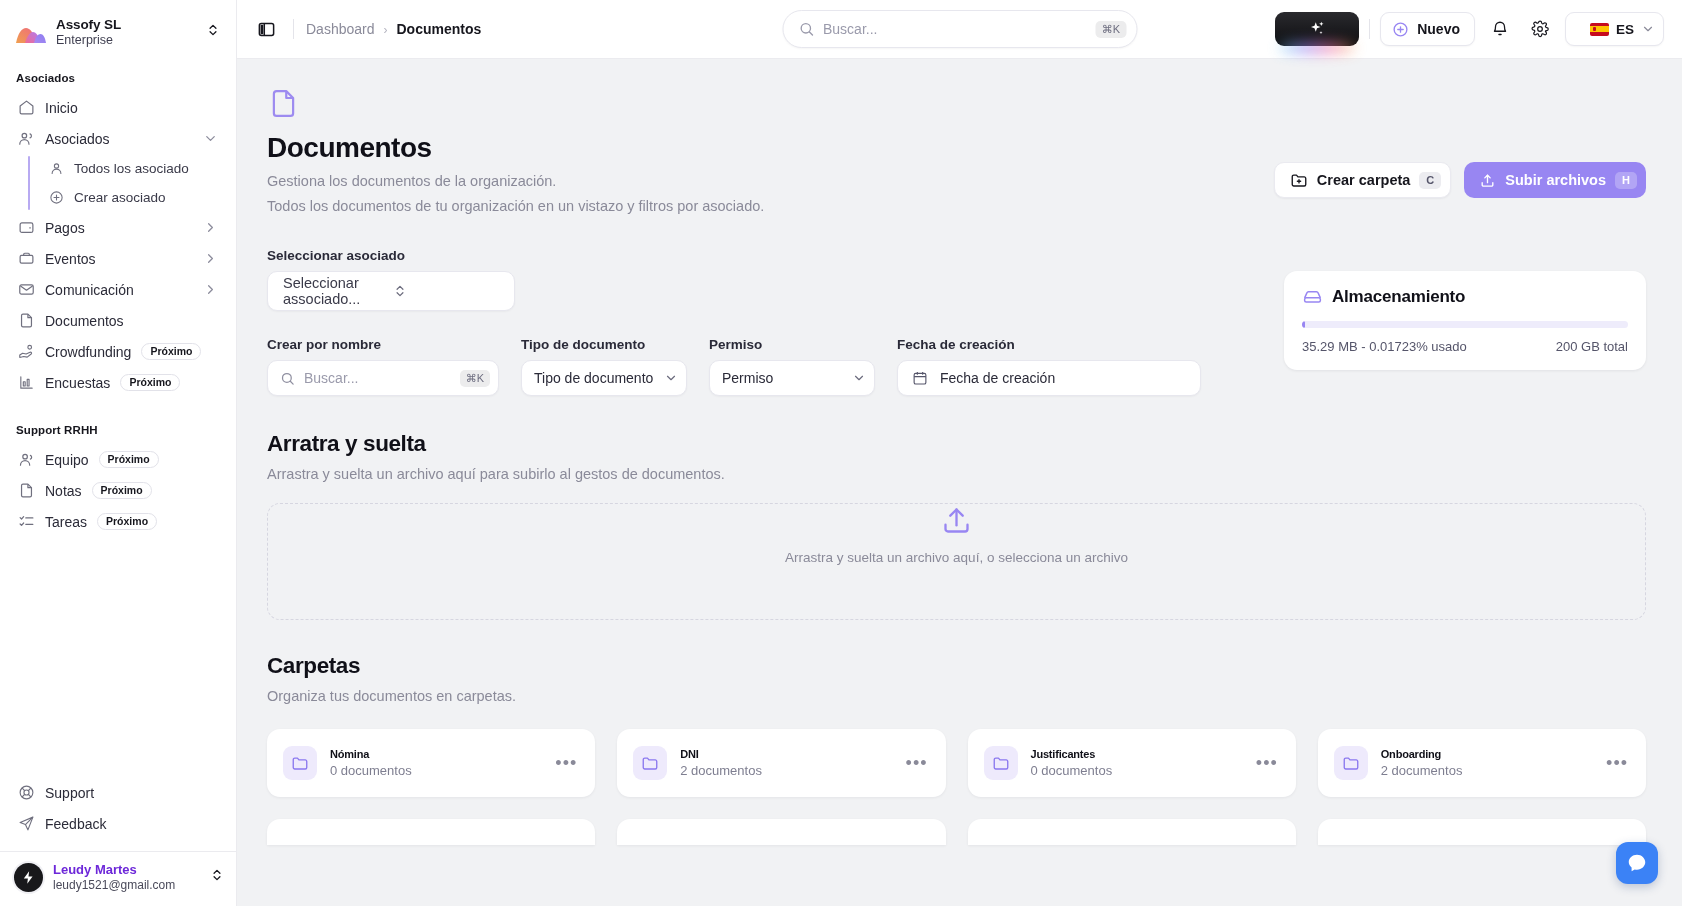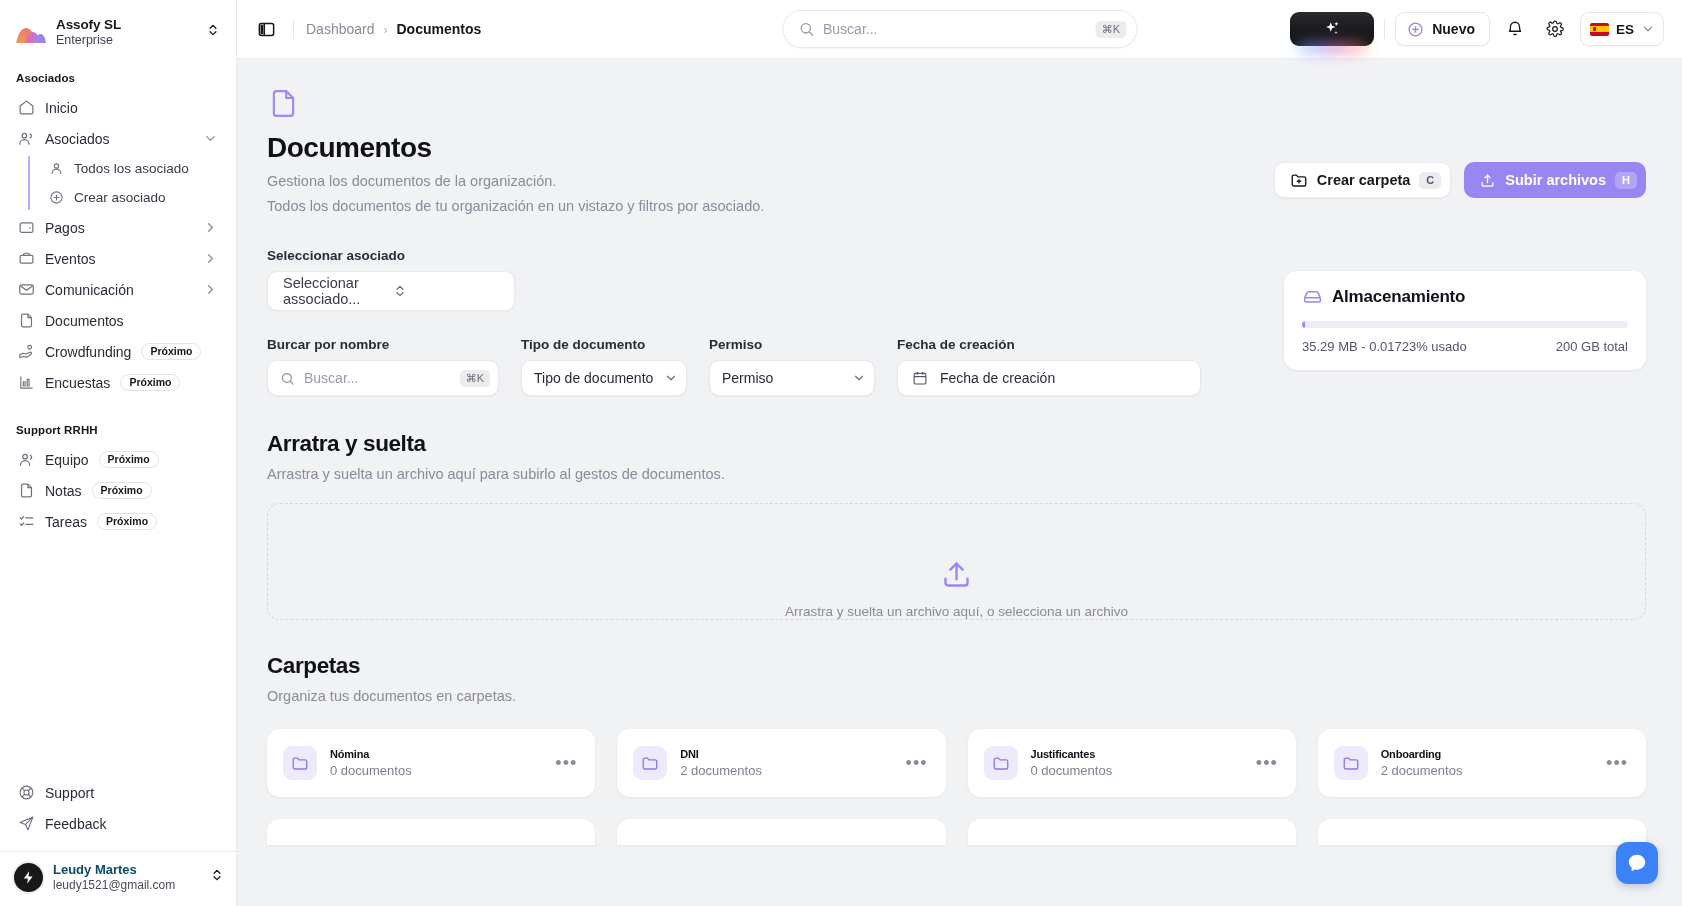--- a/index.html
+++ b/index.html
@@ -66,21 +66,21 @@
     padding: 10px 10px 14px 14px; border-top: 1px solid #ebebef;
     margin: 6px 0 0 0;
   }
   .avatar {
     width: 29px; height: 29px; border-radius: 50%;
     background: #18181b; color: #fff; flex: 0 0 29px;
     display: flex; align-items: center; justify-content: center;
     box-shadow: 0 0 0 2px #f0f0f4;
   }
   .user-text { flex: 1; min-width: 0; line-height: 1.2; }
-  .user-name { font-size: 13px; font-weight: 700; color: #0c4a6e; }
+  .user-name { font-size: 13px; font-weight: 700; color: #6d28d9; }
   .user-mail { font-size: 12px; color: #4a4a5a; white-space: nowrap; overflow: hidden; text-overflow: ellipsis; }
 
   
   .main { flex: 1; height: 906px; display: flex; flex-direction: column; background: #f1f2f4; min-width: 0; }
 
   .topbar {
     height: 59px; flex: 0 0 59px; background: #fff;
     border-bottom: 1px solid #ebebef;
     display: flex; align-items: center; padding: 0 18px 0 14px;
     gap: 12px; position: relative;
@@ -129,21 +129,21 @@
   .btn-new {
     height: 34px; border-radius: 9px; background: #fff;
     border: 1px solid #e7e7ee; display: flex; align-items: center;
     gap: 8px; padding: 0 14px 0 11px; cursor: pointer;
     font-size: 14px; font-weight: 700; color: #16161d;
     box-shadow: 0 1px 2px rgba(16,16,30,.04);
   }
   .lang-btn {
     height: 34px; border-radius: 9px; background: #fff;
     border: 1px solid #e7e7ee; display: flex; align-items: center;
-    gap: 7px; padding: 0 8px 0 9px; cursor: pointer;
+    gap: 7px; padding: 0 8px 0 24px; cursor: pointer;
     font-size: 13.5px; font-weight: 700; color: #16161d;
     box-shadow: 0 1px 2px rgba(16,16,30,.04);
   }
   .flag {
     width: 19px; height: 13px; border-radius: 2px; overflow: hidden;
     background: #c60b1e; position: relative; flex: 0 0 19px;
   }
   .flag:before {
     content: ""; position: absolute; left: 0; right: 0; top: 3.2px; height: 6.6px; background: #ffc400;
   }
@@ -227,21 +227,21 @@
   .w-date { width: 304px; }
   .fval { flex: 1; color: #2a2a38; }
   .fval-muted { flex: 1; color: #2a2a38; }
 
   .sec-h2 { font-size: 22.5px; font-weight: 800; color: #101018; letter-spacing: -.4px; }
   .sec-p { font-size: 14.5px; color: #8a8a99; margin-top: 9px; }
 
   .dropzone {
     margin-top: 21px; height: 117px;
     border: 1.6px dashed #d6d6e0; border-radius: 13px;
-    display: flex; flex-direction: column; align-items: center; justify-content: flex-end;
+    display: flex; flex-direction: column; align-items: center; justify-content: flex-start;
     gap: 13px; cursor: pointer; background: transparent;
   }
   .dz-text { font-size: 13.5px; color: #8a8a99; }
 
   .folders { display: flex; gap: 22px; margin-top: 25px; }
   .folder-card {
     flex: 1; background: #fff; border-radius: 13px;
     padding: 17px 16px; display: flex; align-items: center; gap: 13px;
     box-shadow: 0 1px 3px rgba(16,16,30,.06); cursor: pointer;
     min-width: 0;
@@ -607,21 +607,21 @@
               <svg width="14" height="14" viewBox="0 0 24 24" fill="none" stroke="currentColor" stroke-width="2.1" stroke-linecap="round" stroke-linejoin="round">
                   <path d="M7 15l5 5 5-5M7 9l5-5 5 5"></path>
                 </svg>
             </span>
           </div>
         </div>
 
         <div class="filters">
 
           <div class="fcol">
-            <div class="field-lbl">Burcar por nombre</div>
+            <div class="field-lbl">Crear por nombre</div>
             <div class="finput w-search">
               <span style="display:flex">
                   <svg width="15" height="15" viewBox="0 0 24 24" fill="none" stroke="currentColor" stroke-width="2" stroke-linecap="round">
                     <circle cx="11" cy="11" r="7"></circle>
                     <path d="M16.5 16.5L21 21"></path>
                   </svg>
                 </span>
               <input type="text" placeholder="Buscar..." style="">
               <span class="kbd">⌘K</span>
             </div>

